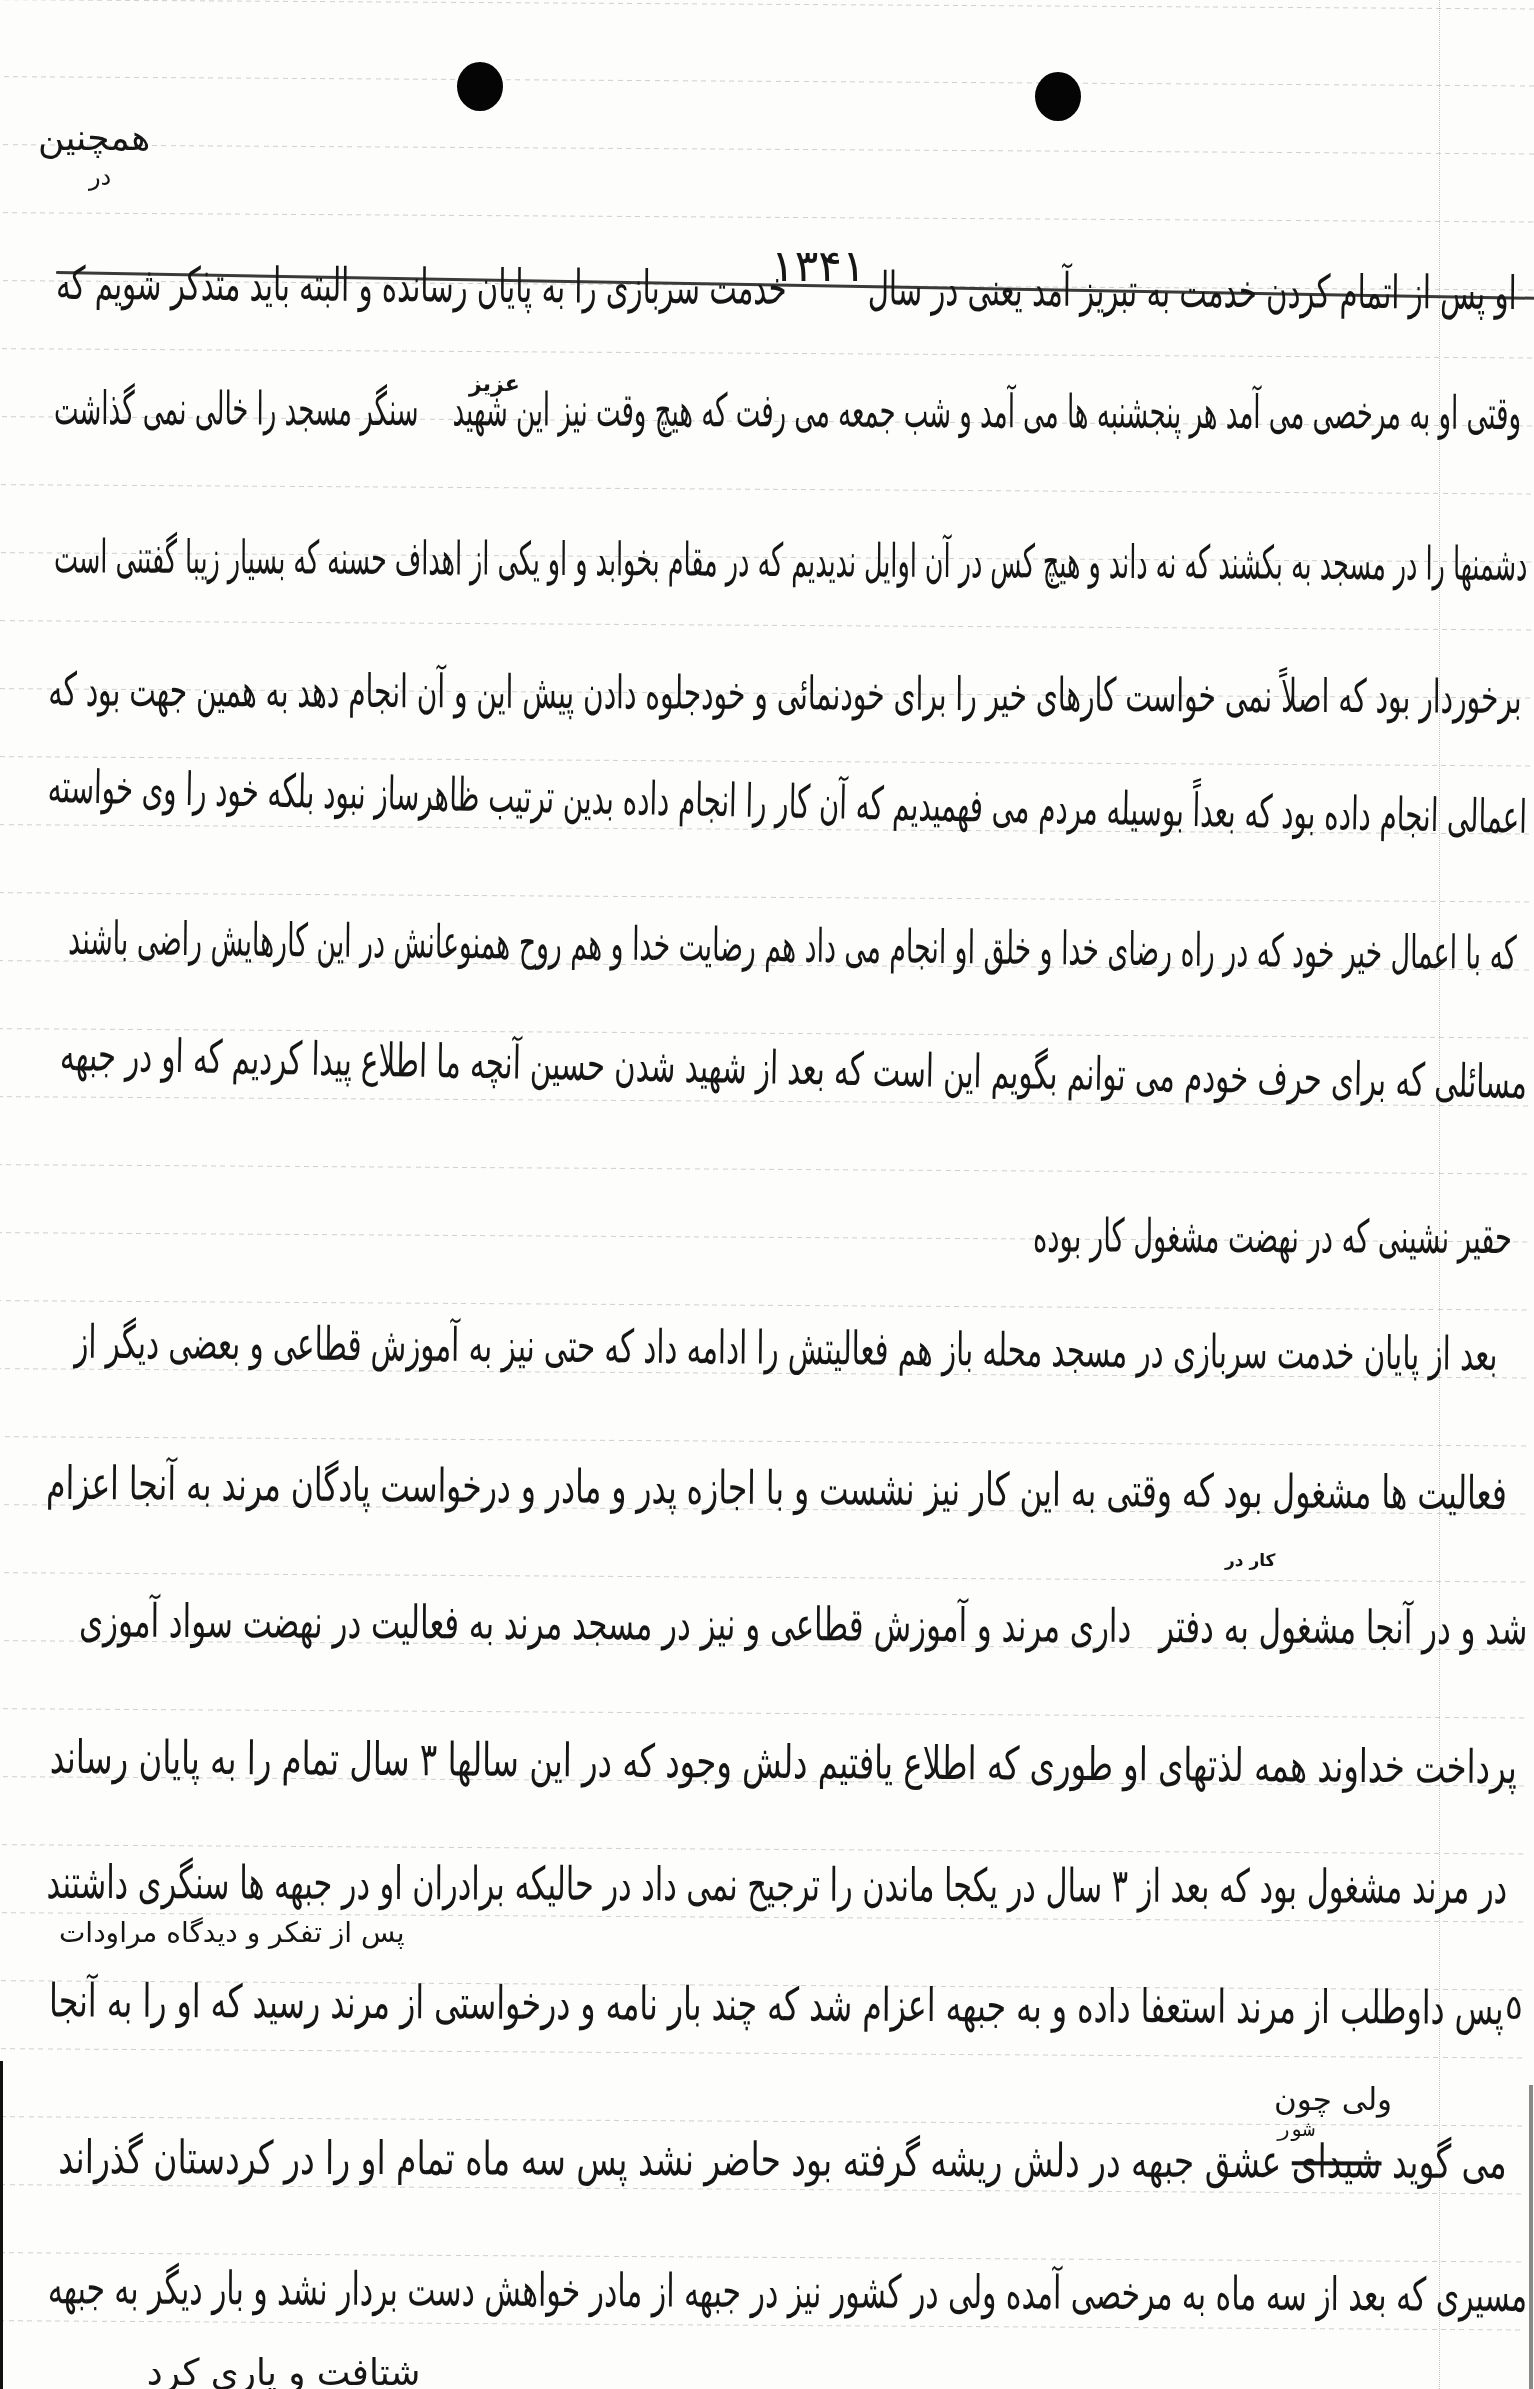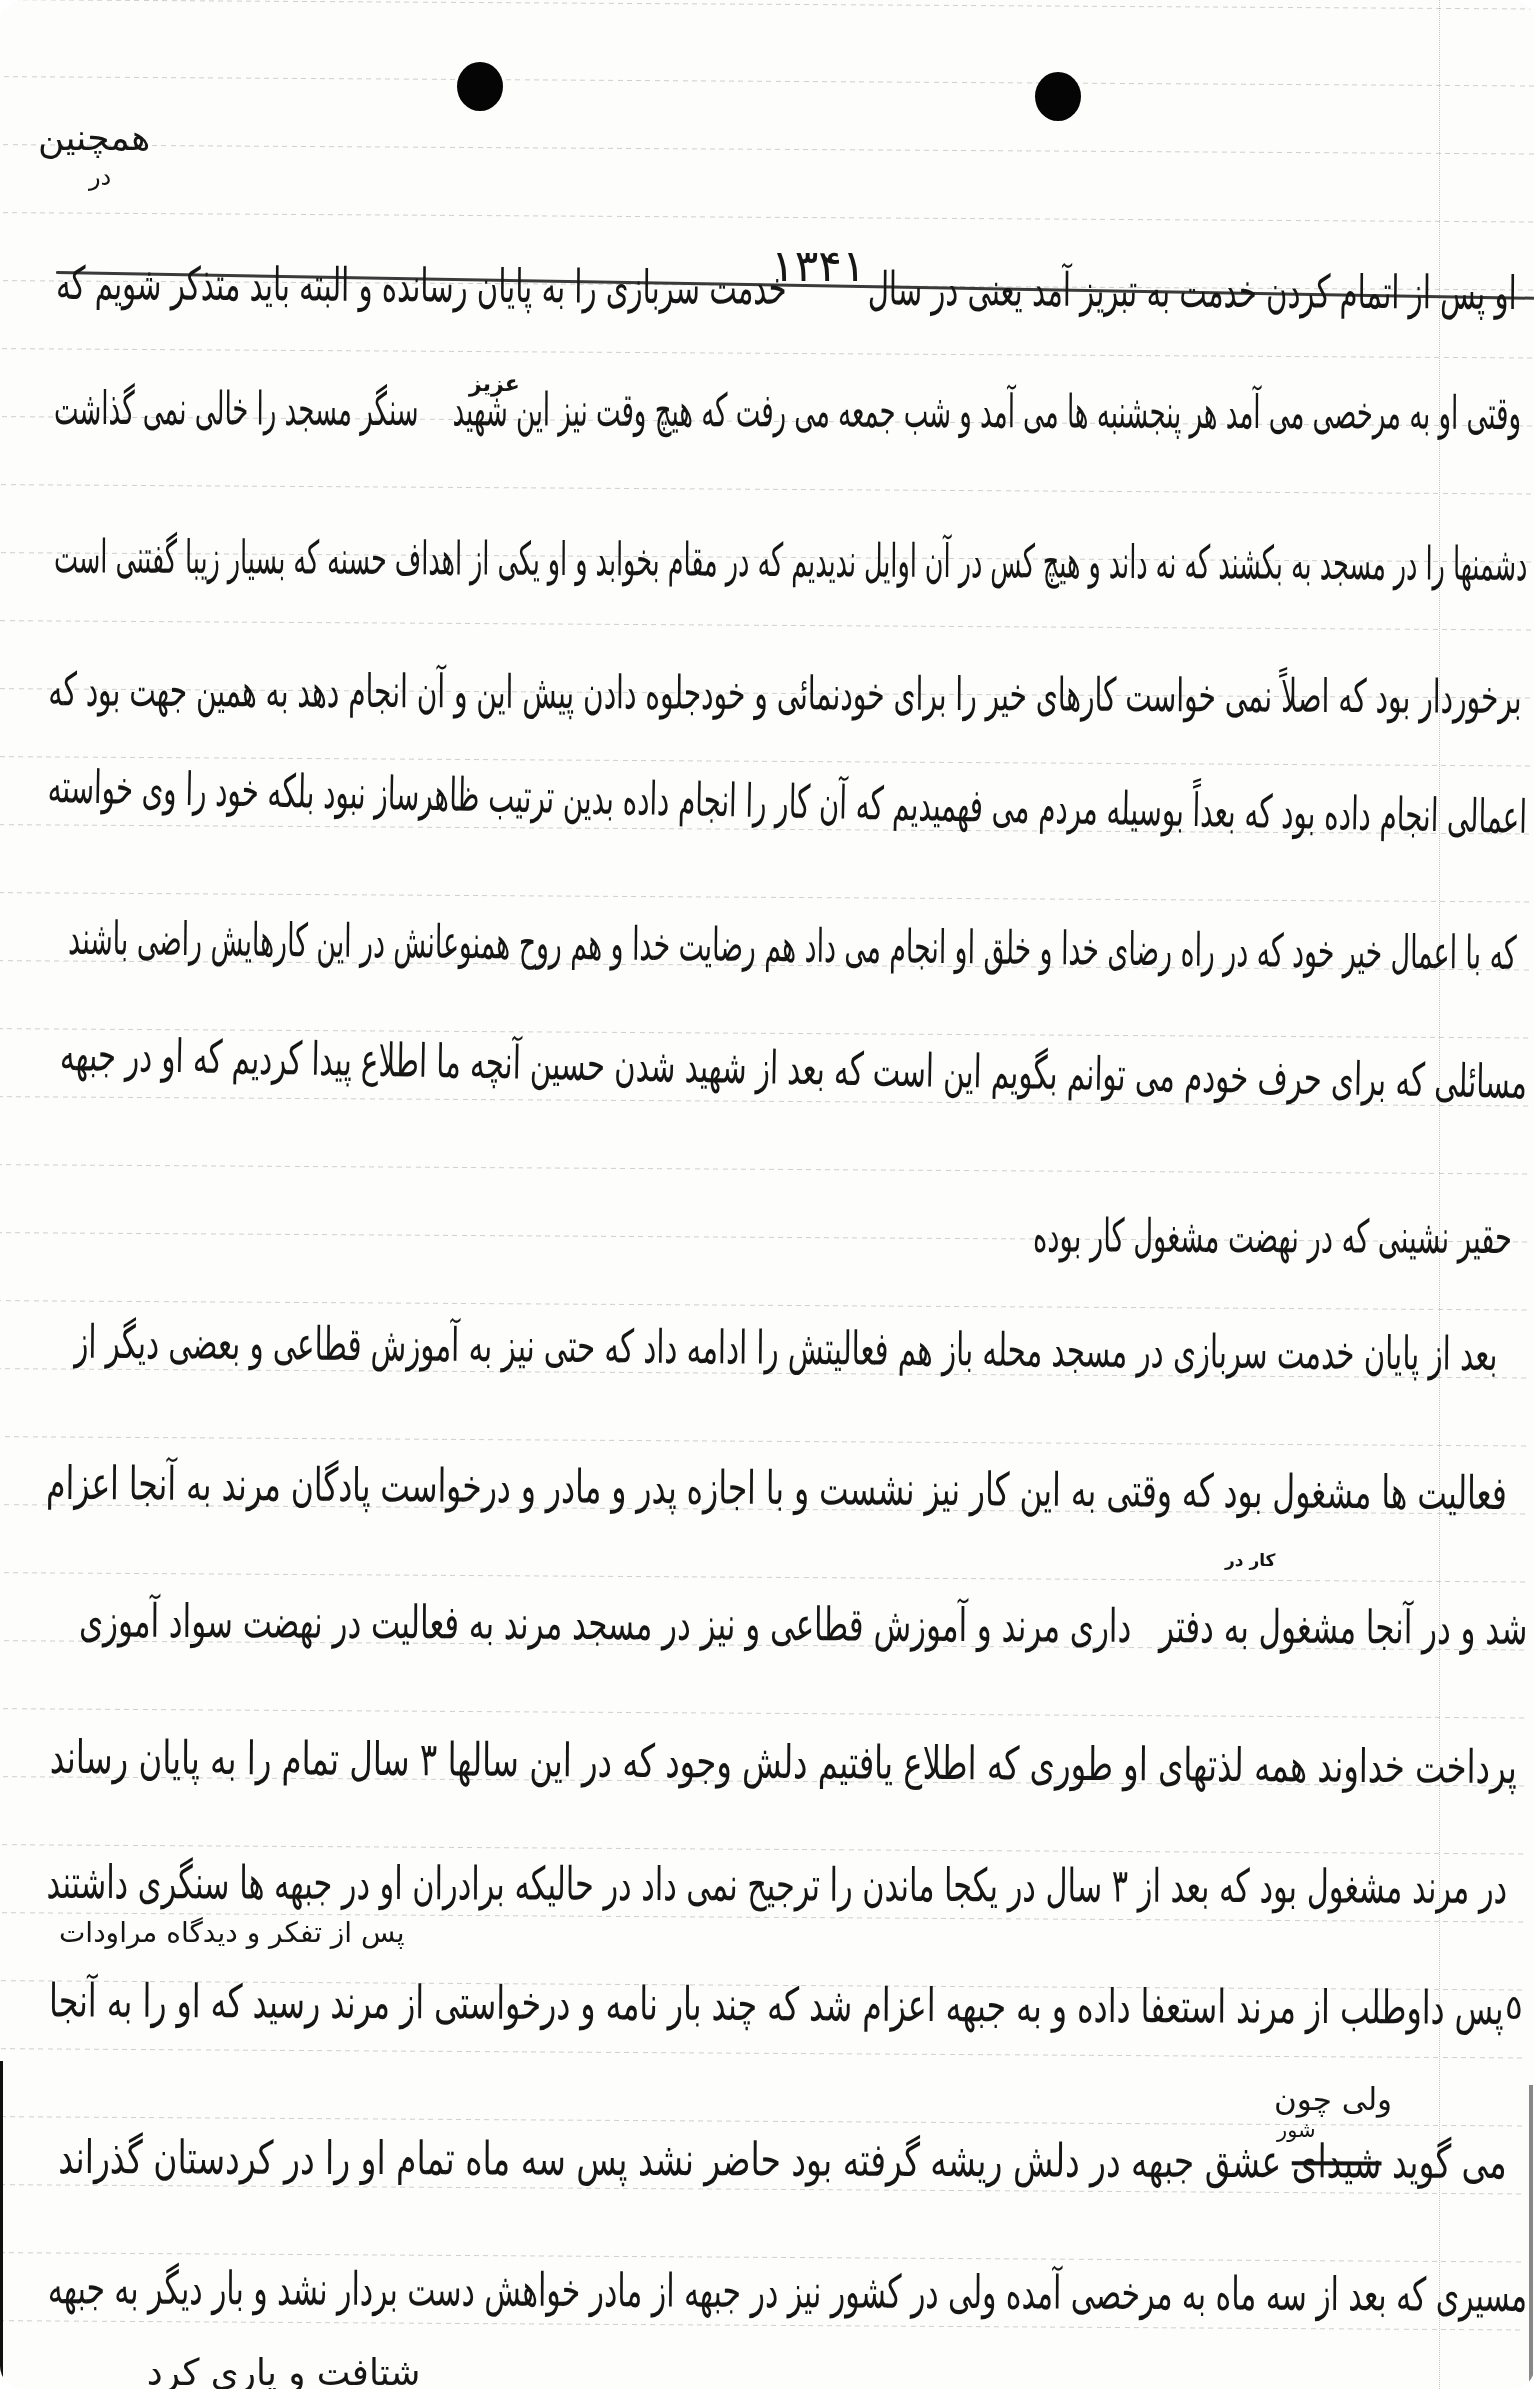--- a/index.html
+++ b/index.html
@@ -4,21 +4,20 @@
   <style>
     html, body { margin: 0; padding: 0; background: #ffffff; }
     .page {
       position: relative;
       width: 1535px;
       height: 2389px;
       overflow: hidden;
       background: #fdfdfc;
       font-family: "DejaVu Sans", sans-serif;
       color: #161616;
-      border-radius: 23px;
     }
     .rules {
       position: absolute; left: 0; top: 0; width: 100%; height: 100%;
       background-image:
         repeating-linear-gradient(90deg, #fdfdfc 0 4.3px, rgba(253,253,252,0) 4.3px 9.3px),
         repeating-linear-gradient(180deg, rgba(0,0,0,0) 0 67px, rgba(120,120,120,0.35) 67px 68px);
       background-position: 0 0, 0 18.5px;
       transform: rotate(0.35deg);
       transform-origin: right top;
     }
@@ -102,21 +101,21 @@
   <div class="raised" style="left:1225px; top:1552px; font-size:17px;font-weight:bold;">کار در</div>
 
   <div class="line" style="right: 18px; top: 1744px; transform: rotate(0.4deg) scaleX(0.701963);">پرداخت خداوند همه لذتهای او طوری که اطلاع یافتیم دلش وجود که در این سالها ۳ سال تمام را به پایان رساند</div>
   <div class="line" style="right: 28px; top: 1864px; transform: rotate(0.2deg) scaleX(0.659371);">در مرند مشغول بود که بعد از ۳ سال در یکجا ماندن را ترجیح نمی داد در حالیکه برادران او در جبهه ها سنگری داشتند</div>
   <div class="margin-note" style="left:59px; top:1911px; font-size:28px;margin-top:8px;">پس از تفکر و دیدگاه مراودات</div>
 
   <div class="raised" style="left:1505px; top:1991px; font-size:33px;">٥</div>
   <div class="line" style="right: 31px; top: 1985px; transform: rotate(0.3deg) scaleX(0.686217);">پس داوطلب از مرند استعفا داده و به جبهه اعزام شد که چند بار نامه و درخواستی از مرند رسید که او را به آنجا</div>
 
   <div class="raised" style="left:1274px; top:2084px; font-size:31px;">ولی چون</div>
-  <div class="raised" style="left:1277px; top:2120px; font-size:21px;">شور</div>
+  <div class="raised" style="left:1277px; top:2120px; font-size:21px;font-family:Liberation Mono, monospace;">شور</div>
   <div class="line" style="right: 28px; top: 2139px; transform: rotate(0.2deg) scaleX(0.716042);">
     <span>می گوید</span>
     <span class="struck">شیدای</span>
     <span>عشق جبهه در دلش ریشه گرفته بود حاضر نشد پس سه ماه تمام او را در کردستان گذراند</span>
   </div>
 
   <div class="line" style="right: 8px; top: 2272px; transform: rotate(0.3deg) scaleX(0.647972);">مسیری که بعد از سه ماه به مرخصی آمده ولی در کشور نیز در جبهه از مادر خواهش دست بردار نشد و بار دیگر به جبهه</div>
   <div class="line" style="right: 1114px; top: 2354px; font-size: 37px; transform: rotate(0deg) scaleX(0.965217);">شتافت و یاری کرد</div>
 </div>
 

